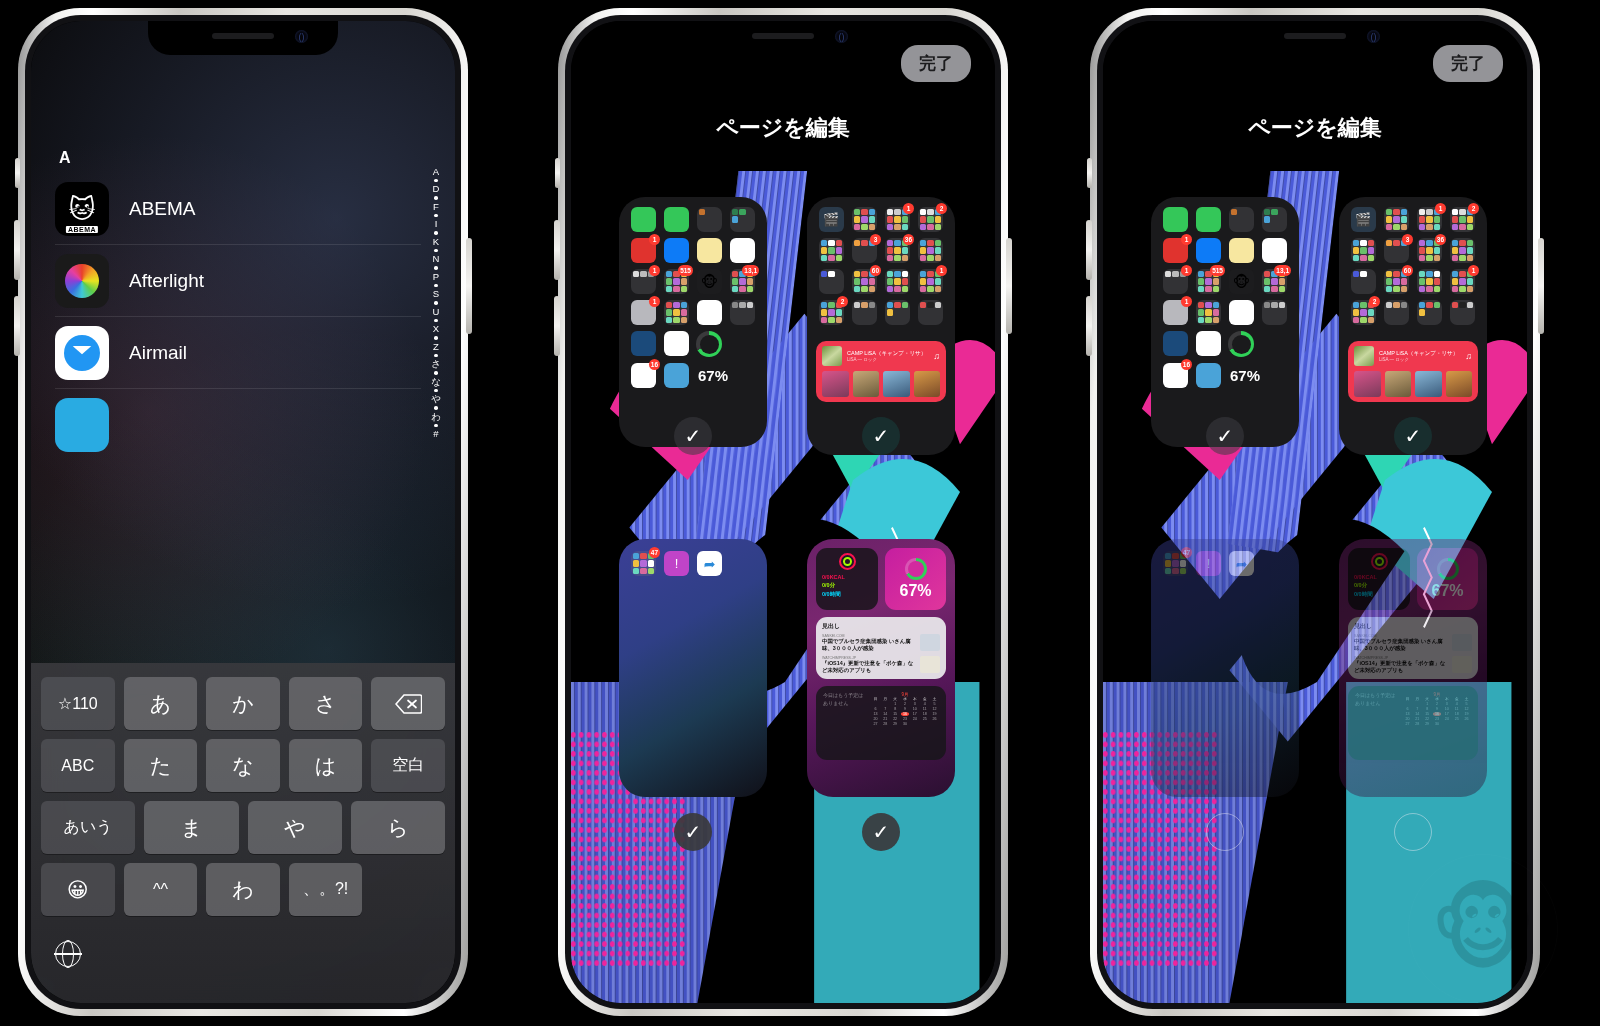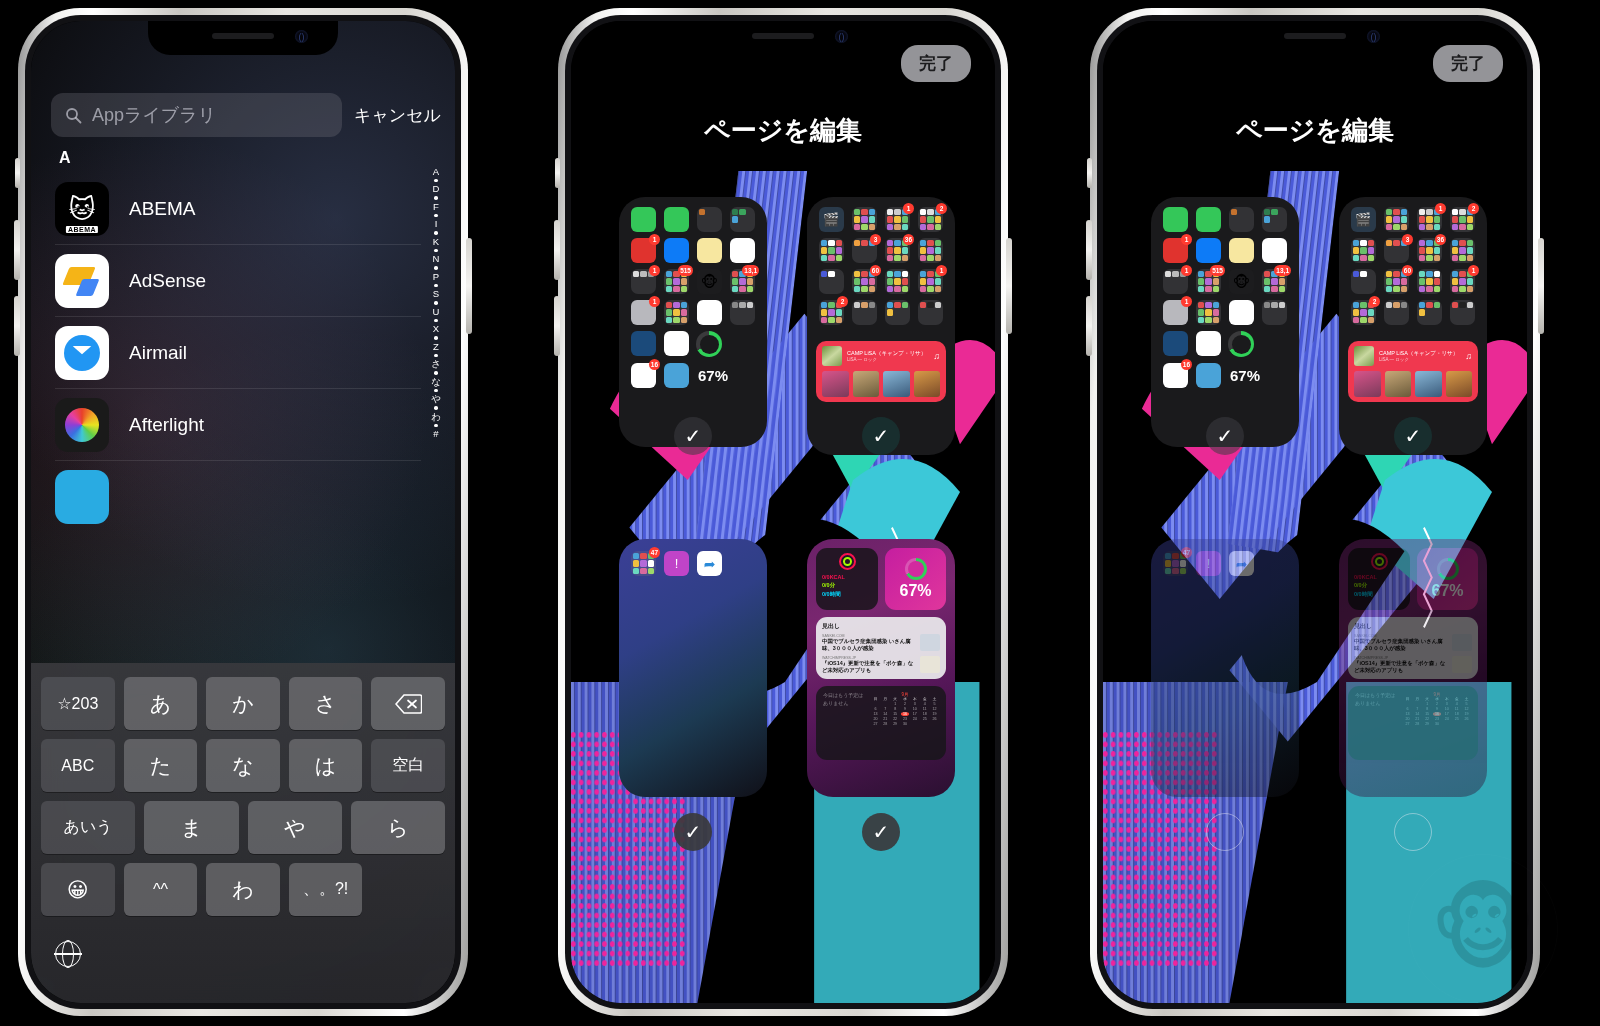--- a/index.html
+++ b/index.html
@@ -136,21 +136,21 @@
   .globe::after { content:""; position:absolute; left:-1.8px; right:-1.8px; top:11px;
            height:1.8px; background:#fff; }
   .keyspan2 { flex:1; }
 
   
   .editpg { position:absolute; inset:0; background:#000; }
   .done { position:absolute; top:24px; right:24px; background:rgba(190,190,195,.78);
           color:#1c1c1e; font-size:17px; font-weight:600; padding:7px 18px;
           border-radius:17px; z-index:26; }
   .ep-title { position:absolute; top:92px; left:0; right:0; text-align:center;
-              color:#fff; font-size:26px; font-weight:700; }
+              color:#fff; font-size:22px; font-weight:700; }
   .wall { position:absolute; top:150px; left:0; right:0; bottom:0; overflow:hidden; }
   .wall svg { position:absolute; inset:0; width:100%; height:100%; }
 
   .pgs { position:absolute; top:148px; left:0; right:0; bottom:0; }
   .pcard { position:absolute; border-radius:26px; overflow:hidden; }
   .pcard.r1 { top:28px; width:148px; height:250px; }
   .pcard.r2 { top:370px; width:148px; height:258px; }
   .pcard.c1 { left:48px; }
   .pcard.c2 { left:236px; }
   .pg-dark { background:#1a1a1c; }
@@ -252,61 +252,44 @@
     <div class="bezel">
       <div class="screen">
 
         <div class="applib"></div>
 
         <div class="notch"></div>
         <div class="speaker"></div>
         <div class="face-dot">()</div>
 
 
-        <div class="searchrow">
-          <div class="searchbox">
-            <svg width="17" height="17" viewBox="0 0 17 17">
-              <circle cx="7" cy="7" r="5" stroke="rgba(235,235,245,.58)" stroke-width="1.8" fill="none"></circle>
-              <line x1="11" y1="11" x2="15.5" y2="15.5" stroke="rgba(235,235,245,.58)" stroke-width="1.8" stroke-linecap="round"></line>
-            </svg>
-            <span class="ph">Appライブラリ</span>
-          </div>
-          <div class="cancel">キャンセル</div>
-        </div>
 
         <div class="sec-letter">A</div>
 
         <div class="applist">
           <div class="app-row">
             <div class="app-ico ico-abema">
               <span class="cat">🐱</span>
               <span class="tag">ABEMA</span>
             </div>
             <div class="app-name">ABEMA</div>
           </div>
           <div class="app-row">
-            <div class="app-ico ico-adsense">
-                <span class="a"></span>
-                <span class="b"></span>
-              </div>
-            <div class="app-name">AdSense</div>
+            <div class="app-ico ico-after">
+                <span class="w"></span>
+              </div>
+            <div class="app-name">Afterlight</div>
           </div>
           <div class="app-row">
             <div class="app-ico ico-airmail">
                 <span class="w"></span>
               </div>
             <div class="app-name">Airmail</div>
           </div>
           <div class="app-row">
-            <div class="app-ico ico-after">
-                <span class="w"></span>
-              </div>
-            <div class="app-name">Afterlight</div>
-          </div>
-          <div class="app-row">
             <div class="app-ico ico-partial"></div>
           </div>
         </div>
 
         <div class="idx">
           <span>A</span>
             <span class="d"></span>
           <span>D</span>
             <span class="d"></span>
           <span>F</span>
@@ -333,21 +316,21 @@
             <span class="d"></span>
           <span>や</span>
             <span class="d"></span>
           <span>わ</span>
             <span class="d"></span>
           <span>#</span>
         </div>
 
         <div class="kbd">
           <div class="krow">
-            <div class="key sm dark">☆203</div>
+            <div class="key sm dark">☆110</div>
             <div class="key">あ</div>
             <div class="key">か</div>
             <div class="key">さ</div>
             <div class="key">
               <svg width="27" height="20" viewBox="0 0 27 20">
                 <path d="M9 1h16a1.6 1.6 0 0 1 1.6 1.6v14.8A1.6 1.6 0 0 1 25 19H9L1 10z" fill="none" stroke="#fff" stroke-width="1.6"></path>
                 <line x1="13" y1="6.5" x2="21" y2="13.5" stroke="#fff" stroke-width="1.7" stroke-linecap="round"></line>
                 <line x1="21" y1="6.5" x2="13" y2="13.5" stroke="#fff" stroke-width="1.7" stroke-linecap="round"></line>
               </svg>
             </div>

